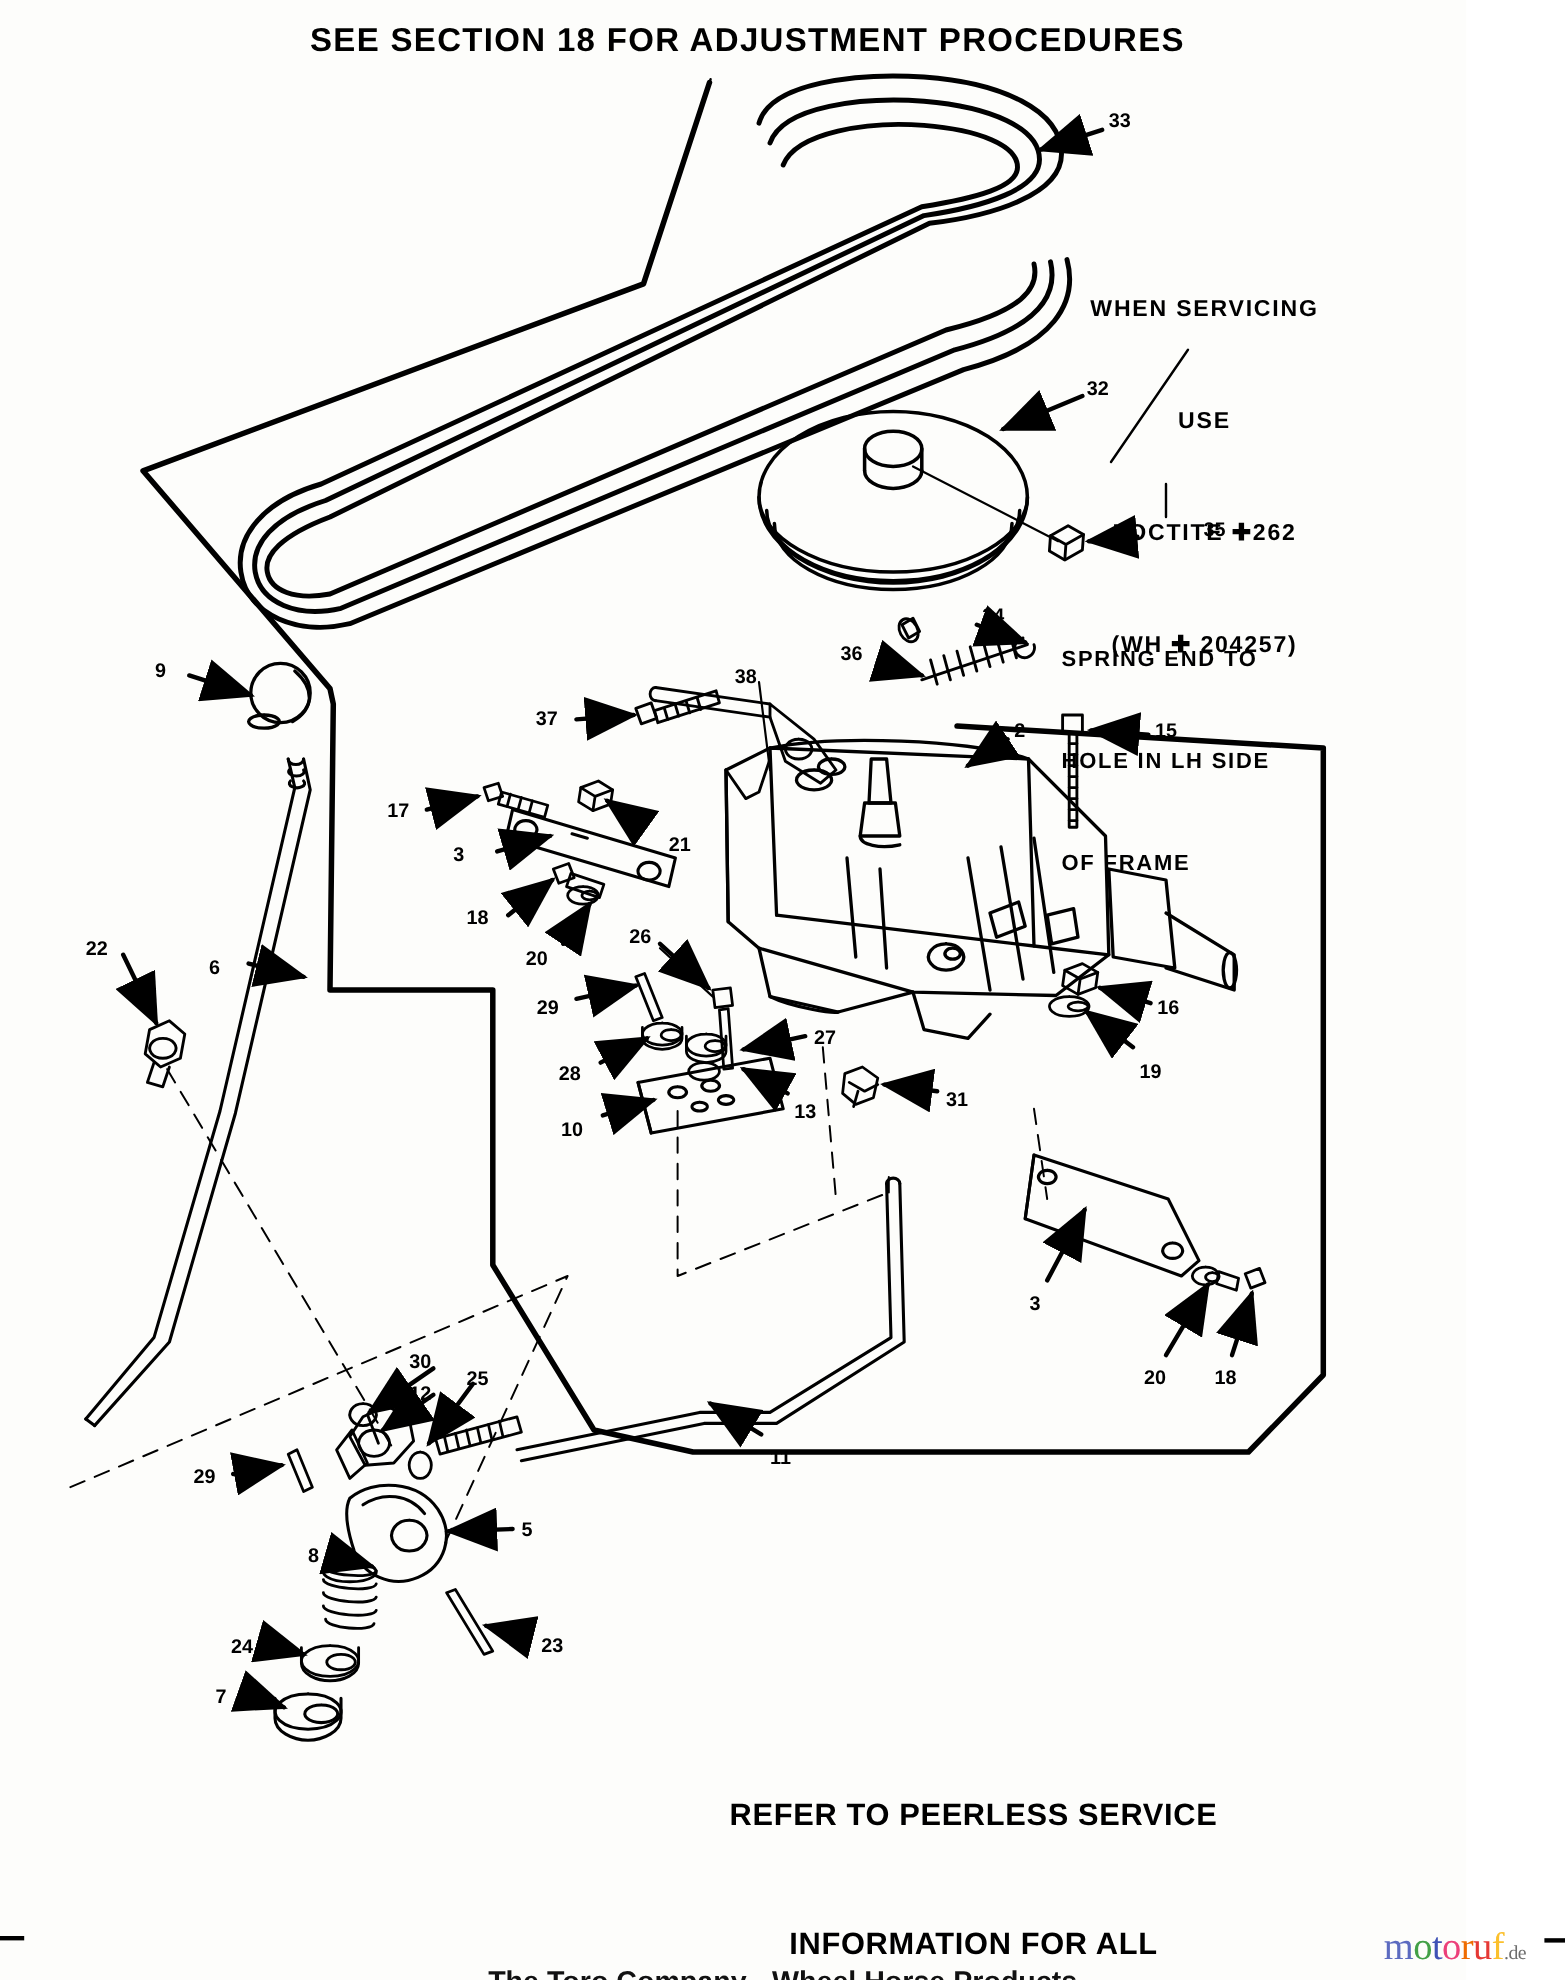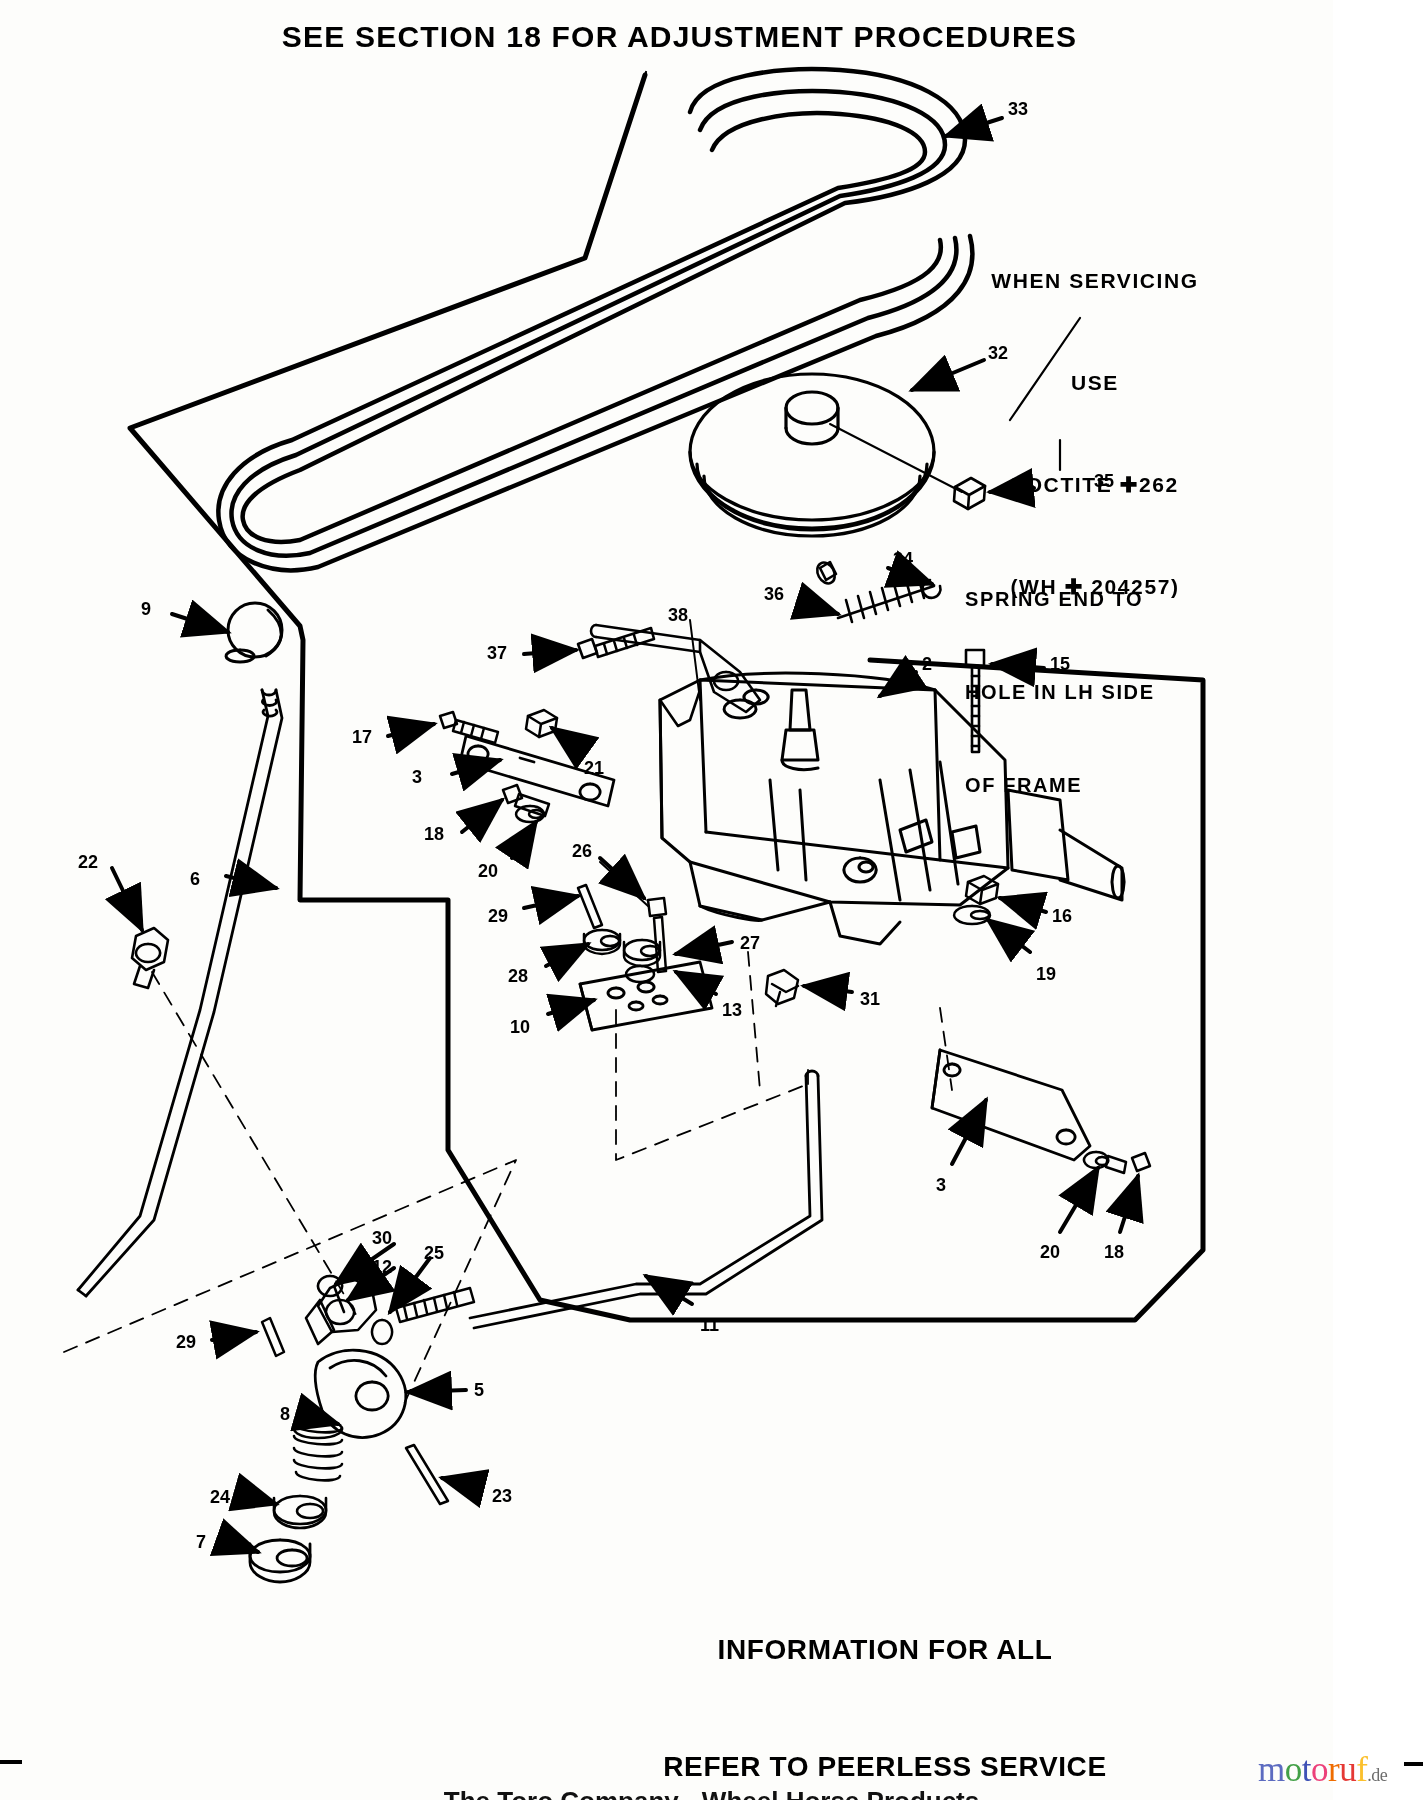--- a/index.html
+++ b/index.html
@@ -470,38 +470,38 @@
     <div>(WH ✚ 204257)</div>
   </div>
 
   <div class="txt note-block" id="note-spring">
     <div>SPRING END TO</div>
     <div>HOLE IN LH SIDE</div>
     <div>OF FRAME</div>
   </div>
 
   <div class="txt note-block" id="note-peerless">
+    <div>REFER TO PEERLESS SERVICE</div>
     <div>INFORMATION FOR ALL</div>
-    <div>REFER TO PEERLESS SERVICE</div>
     
   </div>
 
   <div id="callout-layer">
       <div class="callout" style="left: 1008px; top: 100px;">33</div>
       <div class="callout" style="left: 988px; top: 344px;">32</div>
       <div class="callout" style="left: 1094px; top: 472px;">35</div>
       <div class="callout" style="left: 893px; top: 550px;">34</div>
       <div class="callout" style="left: 764px; top: 585px;">36</div>
       <div class="callout" style="left: 141px; top: 600px;">9</div>
       <div class="callout" style="left: 668px; top: 606px;">38</div>
       <div class="callout" style="left: 487px; top: 644px;">37</div>
       <div class="callout" style="left: 922px; top: 655px;">2</div>
       <div class="callout" style="left: 1050px; top: 655px;">15</div>
       <div class="callout" style="left: 352px; top: 728px;">17</div>
-      <div class="callout" style="left: 584px; top: 759px; text-align: right;">21</div>
+      <div class="callout" style="left: 608px; top: 759px; text-align: right;">21</div>
       <div class="callout" style="left: 412px; top: 768px;">3</div>
       <div class="callout" style="left: 424px; top: 825px;">18</div>
       <div class="callout" style="left: 478px; top: 862px;">20</div>
       <div class="callout" style="left: 572px; top: 842px;">26</div>
       <div class="callout" style="left: 488px; top: 907px;">29</div>
       <div class="callout" style="left: 1052px; top: 907px;">16</div>
       <div class="callout" style="left: 740px; top: 934px;">27</div>
       <div class="callout" style="left: 508px; top: 967px;">28</div>
       <div class="callout" style="left: 1036px; top: 965px;">19</div>
       <div class="callout" style="left: 860px; top: 990px;">31</div>

